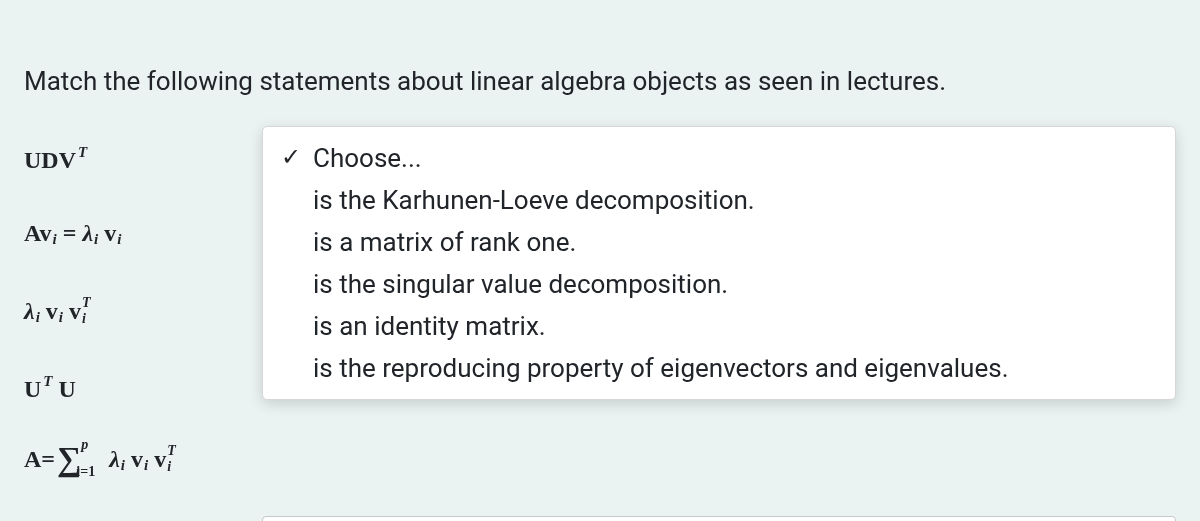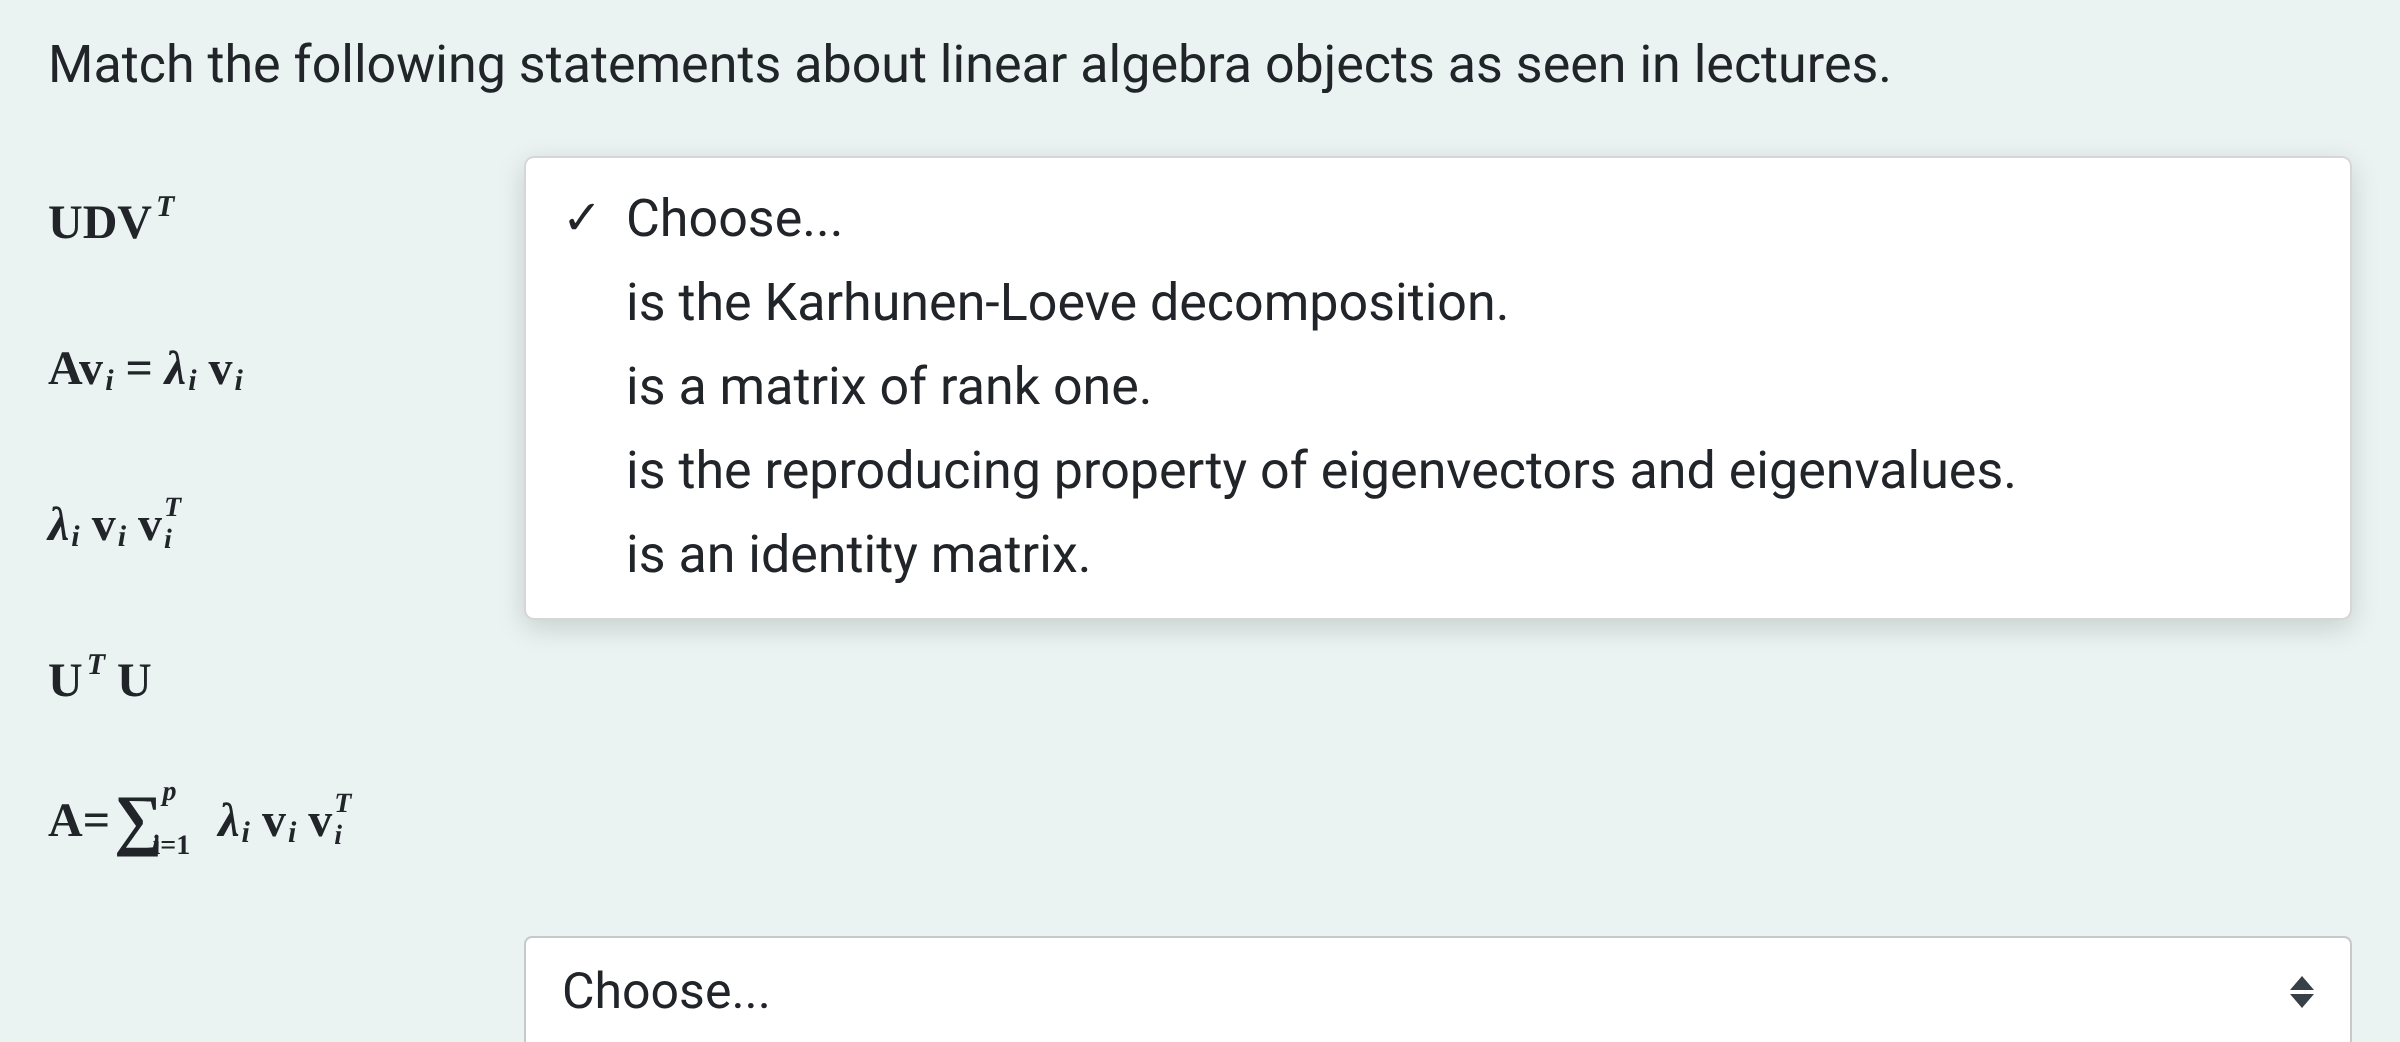--- a/index.html
+++ b/index.html
@@ -11,20 +11,21 @@
   overflow: hidden;
 }
 .container {
   padding: 18px 24px;
   background: #eaf2f2;
 }
 .prompt {
   font-size: 26px;
   color: #212529;
   margin-bottom: 30px;
+  margin-top: 48px;
 }
 .match-area {
   display: flex;
   gap: 18px;
   position: relative;
 }
 .terms-col {
   width: 220px;
   display: flex;
   flex-direction: column;
@@ -219,22 +220,23 @@
         </div>
       </div>
     </div>
 
     <div class="right-col">
 
       <div class="dropdown-panel">
         <div class="option selected">Choose...</div>
         <div class="option">is the Karhunen-Loeve decomposition.</div>
         <div class="option">is a matrix of rank one.</div>
+        <div class="option">is the singular value decomposition.</div>
+        <div class="option">is an identity matrix.</div>
         <div class="option">is the reproducing property of eigenvectors and eigenvalues.</div>
-        <div class="option">is an identity matrix.</div>
       </div>
 
       <div class="closed-select">
         <span>Choose...</span>
         <span class="spinner">
           <span class="tri up"></span>
           <span class="tri down"></span>
         </span>
       </div>
 

